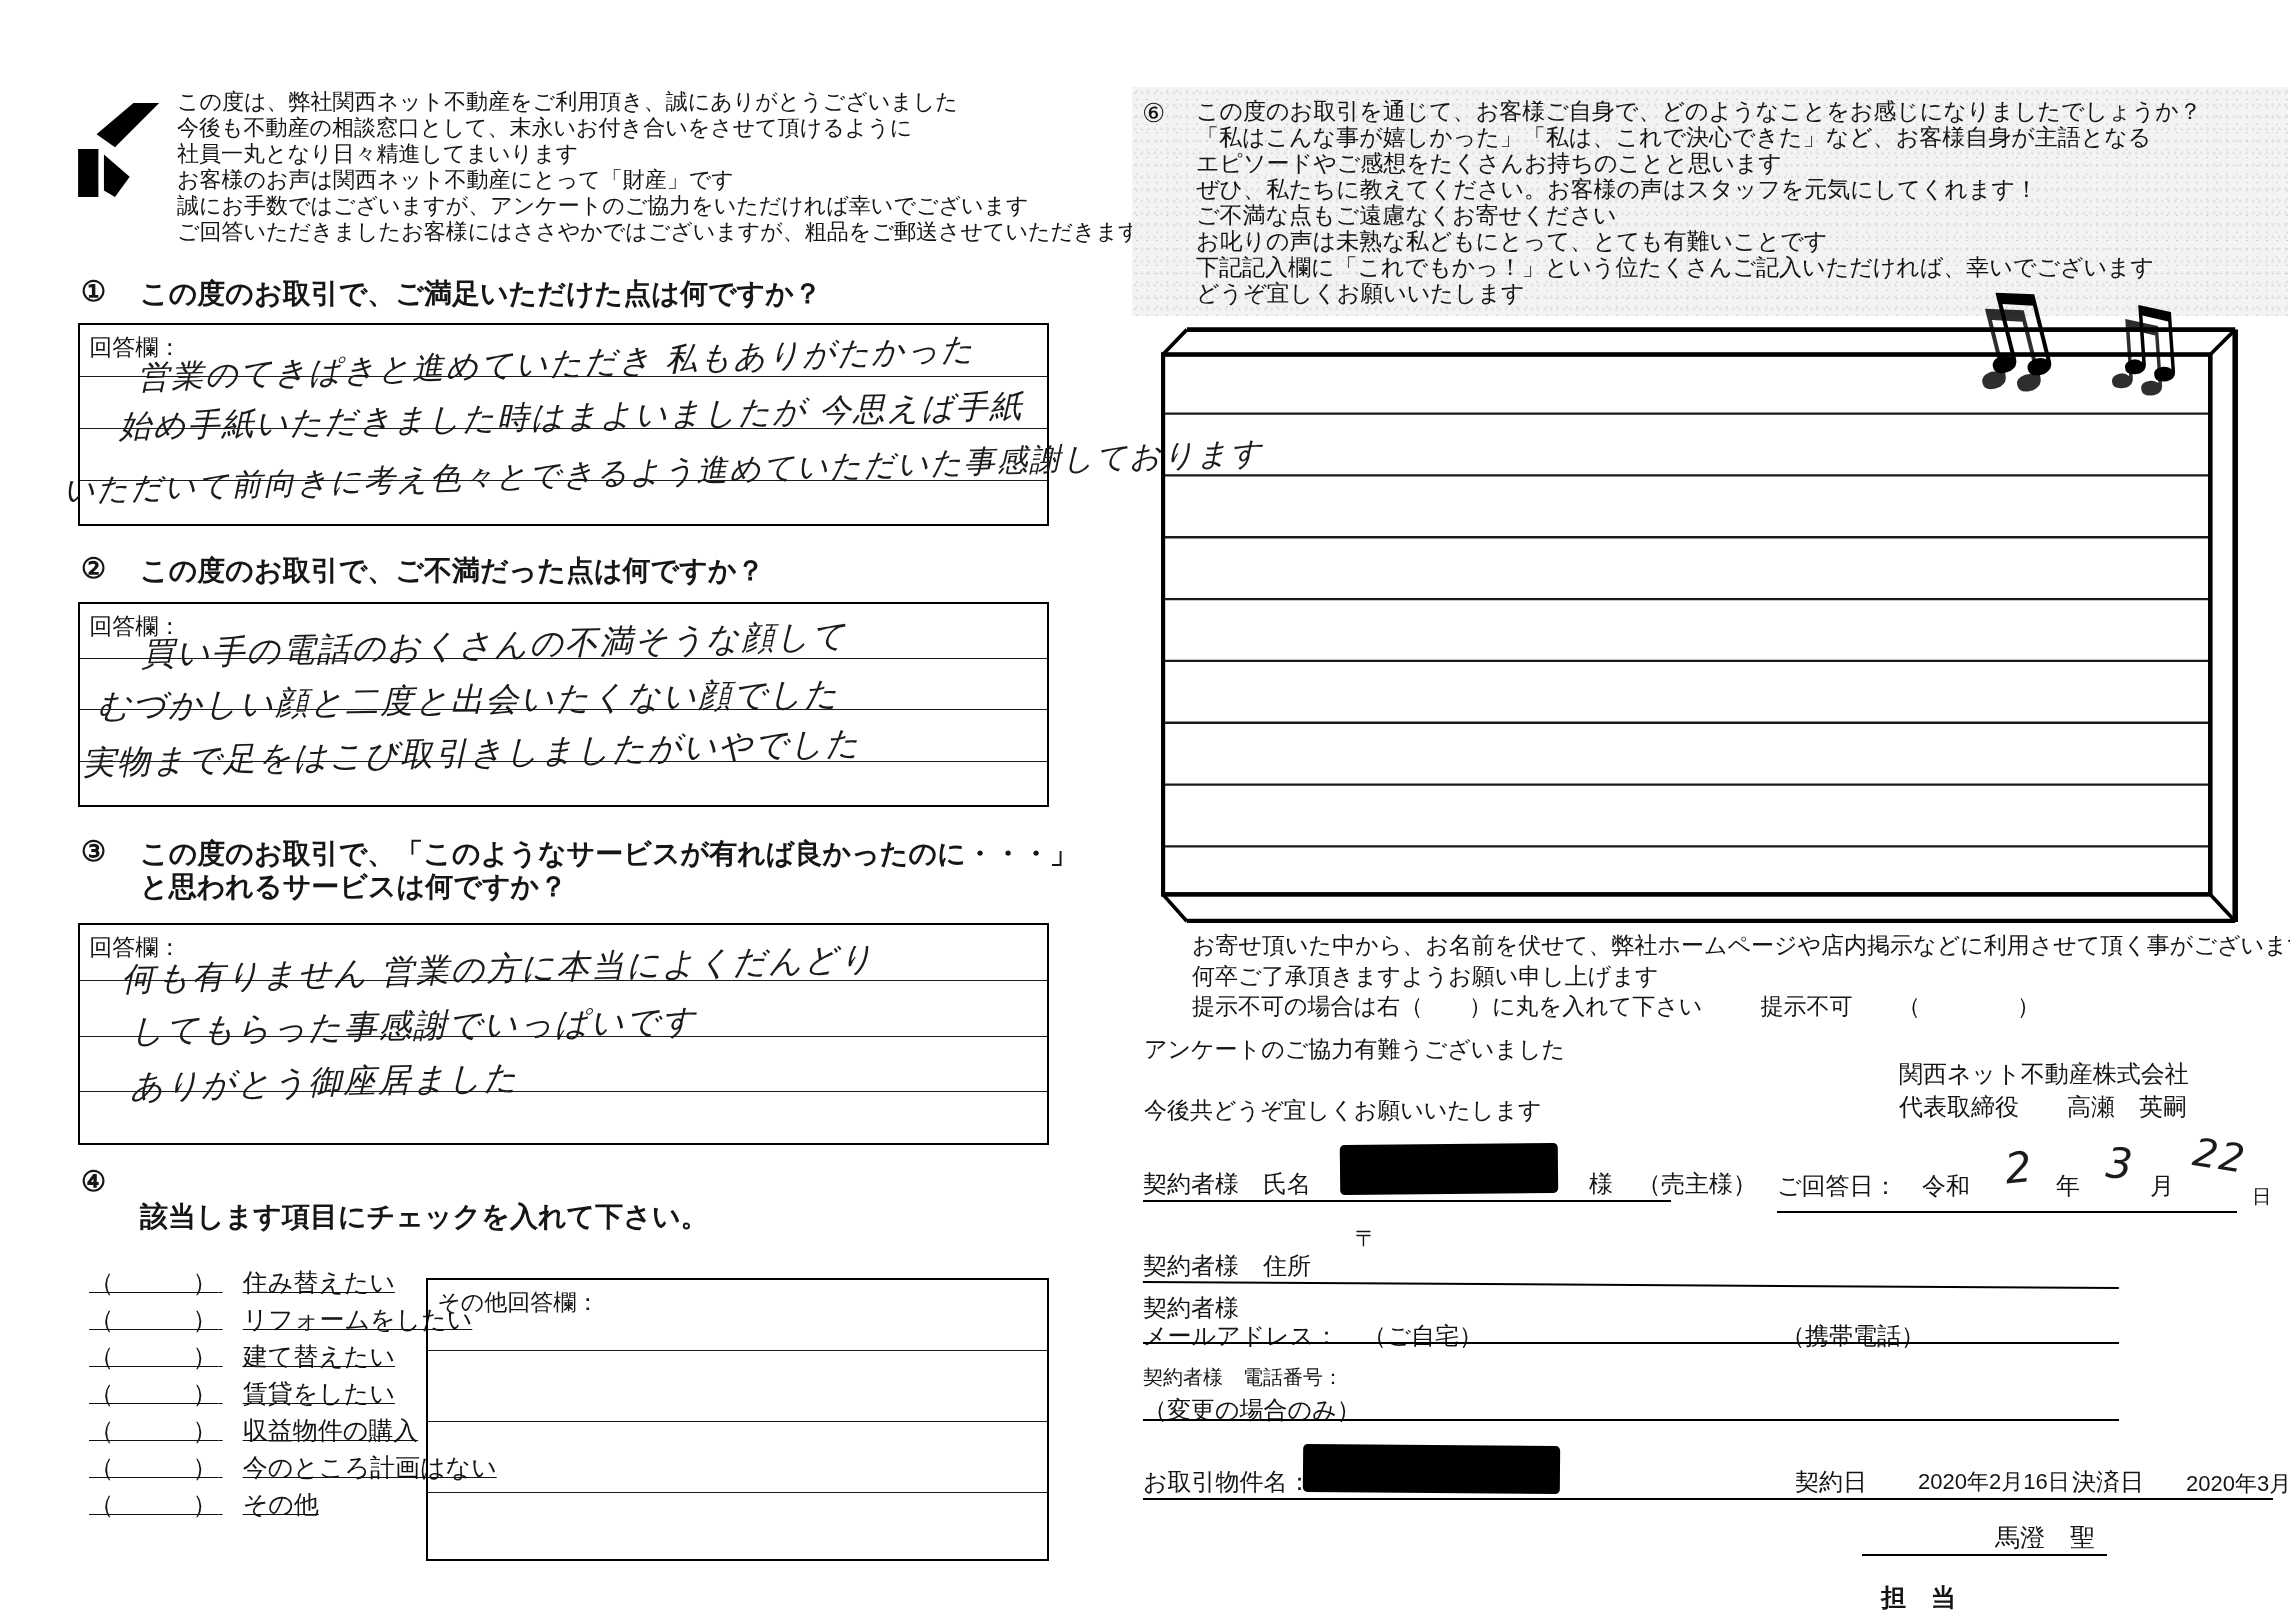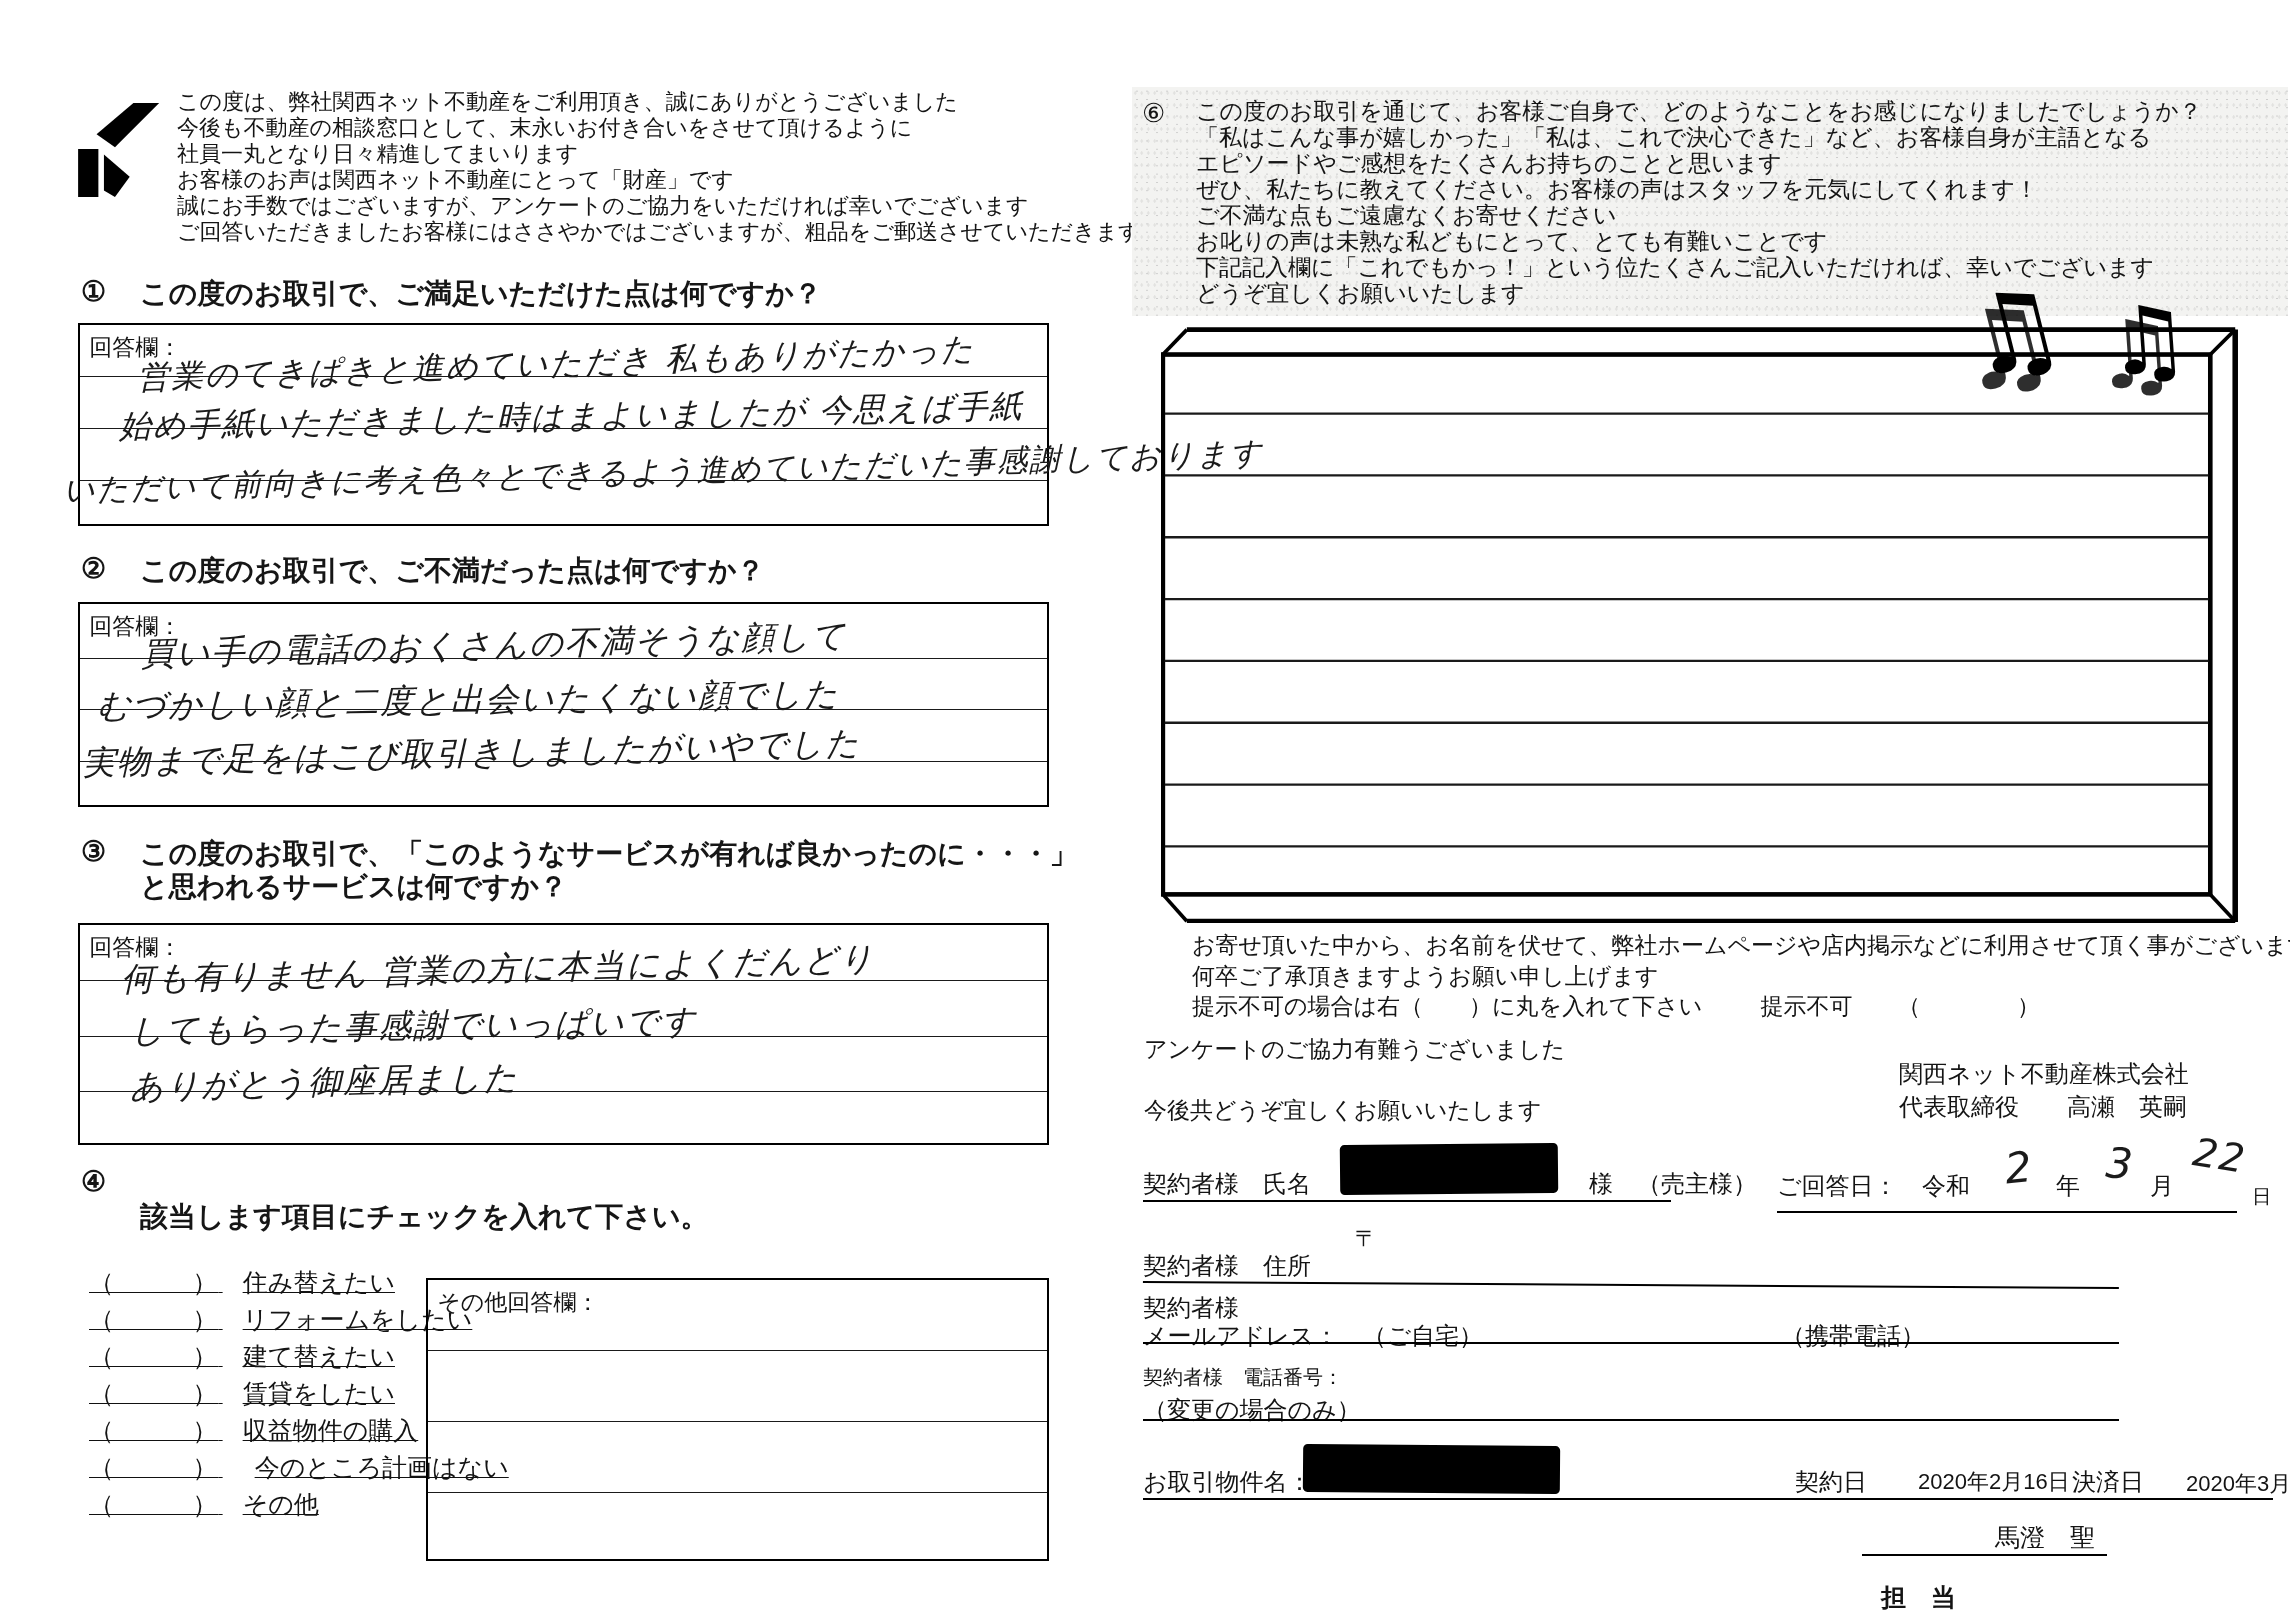--- a/index.html
+++ b/index.html
@@ -115,21 +115,21 @@
     <div style="height:37px;">
       <span class="print paren" style="font-size:25px;">（　　　）</span>
       <span class="print" style="font-size:25px; margin-left:20px;">賃貸をしたい</span>
     </div>
     <div style="height:37px;">
       <span class="print paren" style="font-size:25px;">（　　　）</span>
       <span class="print" style="font-size:25px; margin-left:20px;">収益物件の購入</span>
     </div>
     <div style="height:37px;">
       <span class="print paren" style="font-size:25px;">（　　　）</span>
-      <span class="print" style="font-size:25px; margin-left:32px;">今のところ計画はない</span>
+      <span class="print" style="font-size:25px; margin-left:20px;">今のところ計画はない</span>
     </div>
     <div style="height:37px;">
       <span class="print paren" style="font-size:25px;">（　　　）</span>
       <span class="print" style="font-size:25px; margin-left:20px;">その他</span>
     </div>
   </div>
 
   <div class="abs ansbox" style="left:426px; top:1278px; width:623px; height:283px; border-width:2.8px;">
     <span class="anslabel print">その他回答欄：</span>
     <div class="rule" style="top:70px;"></div>

